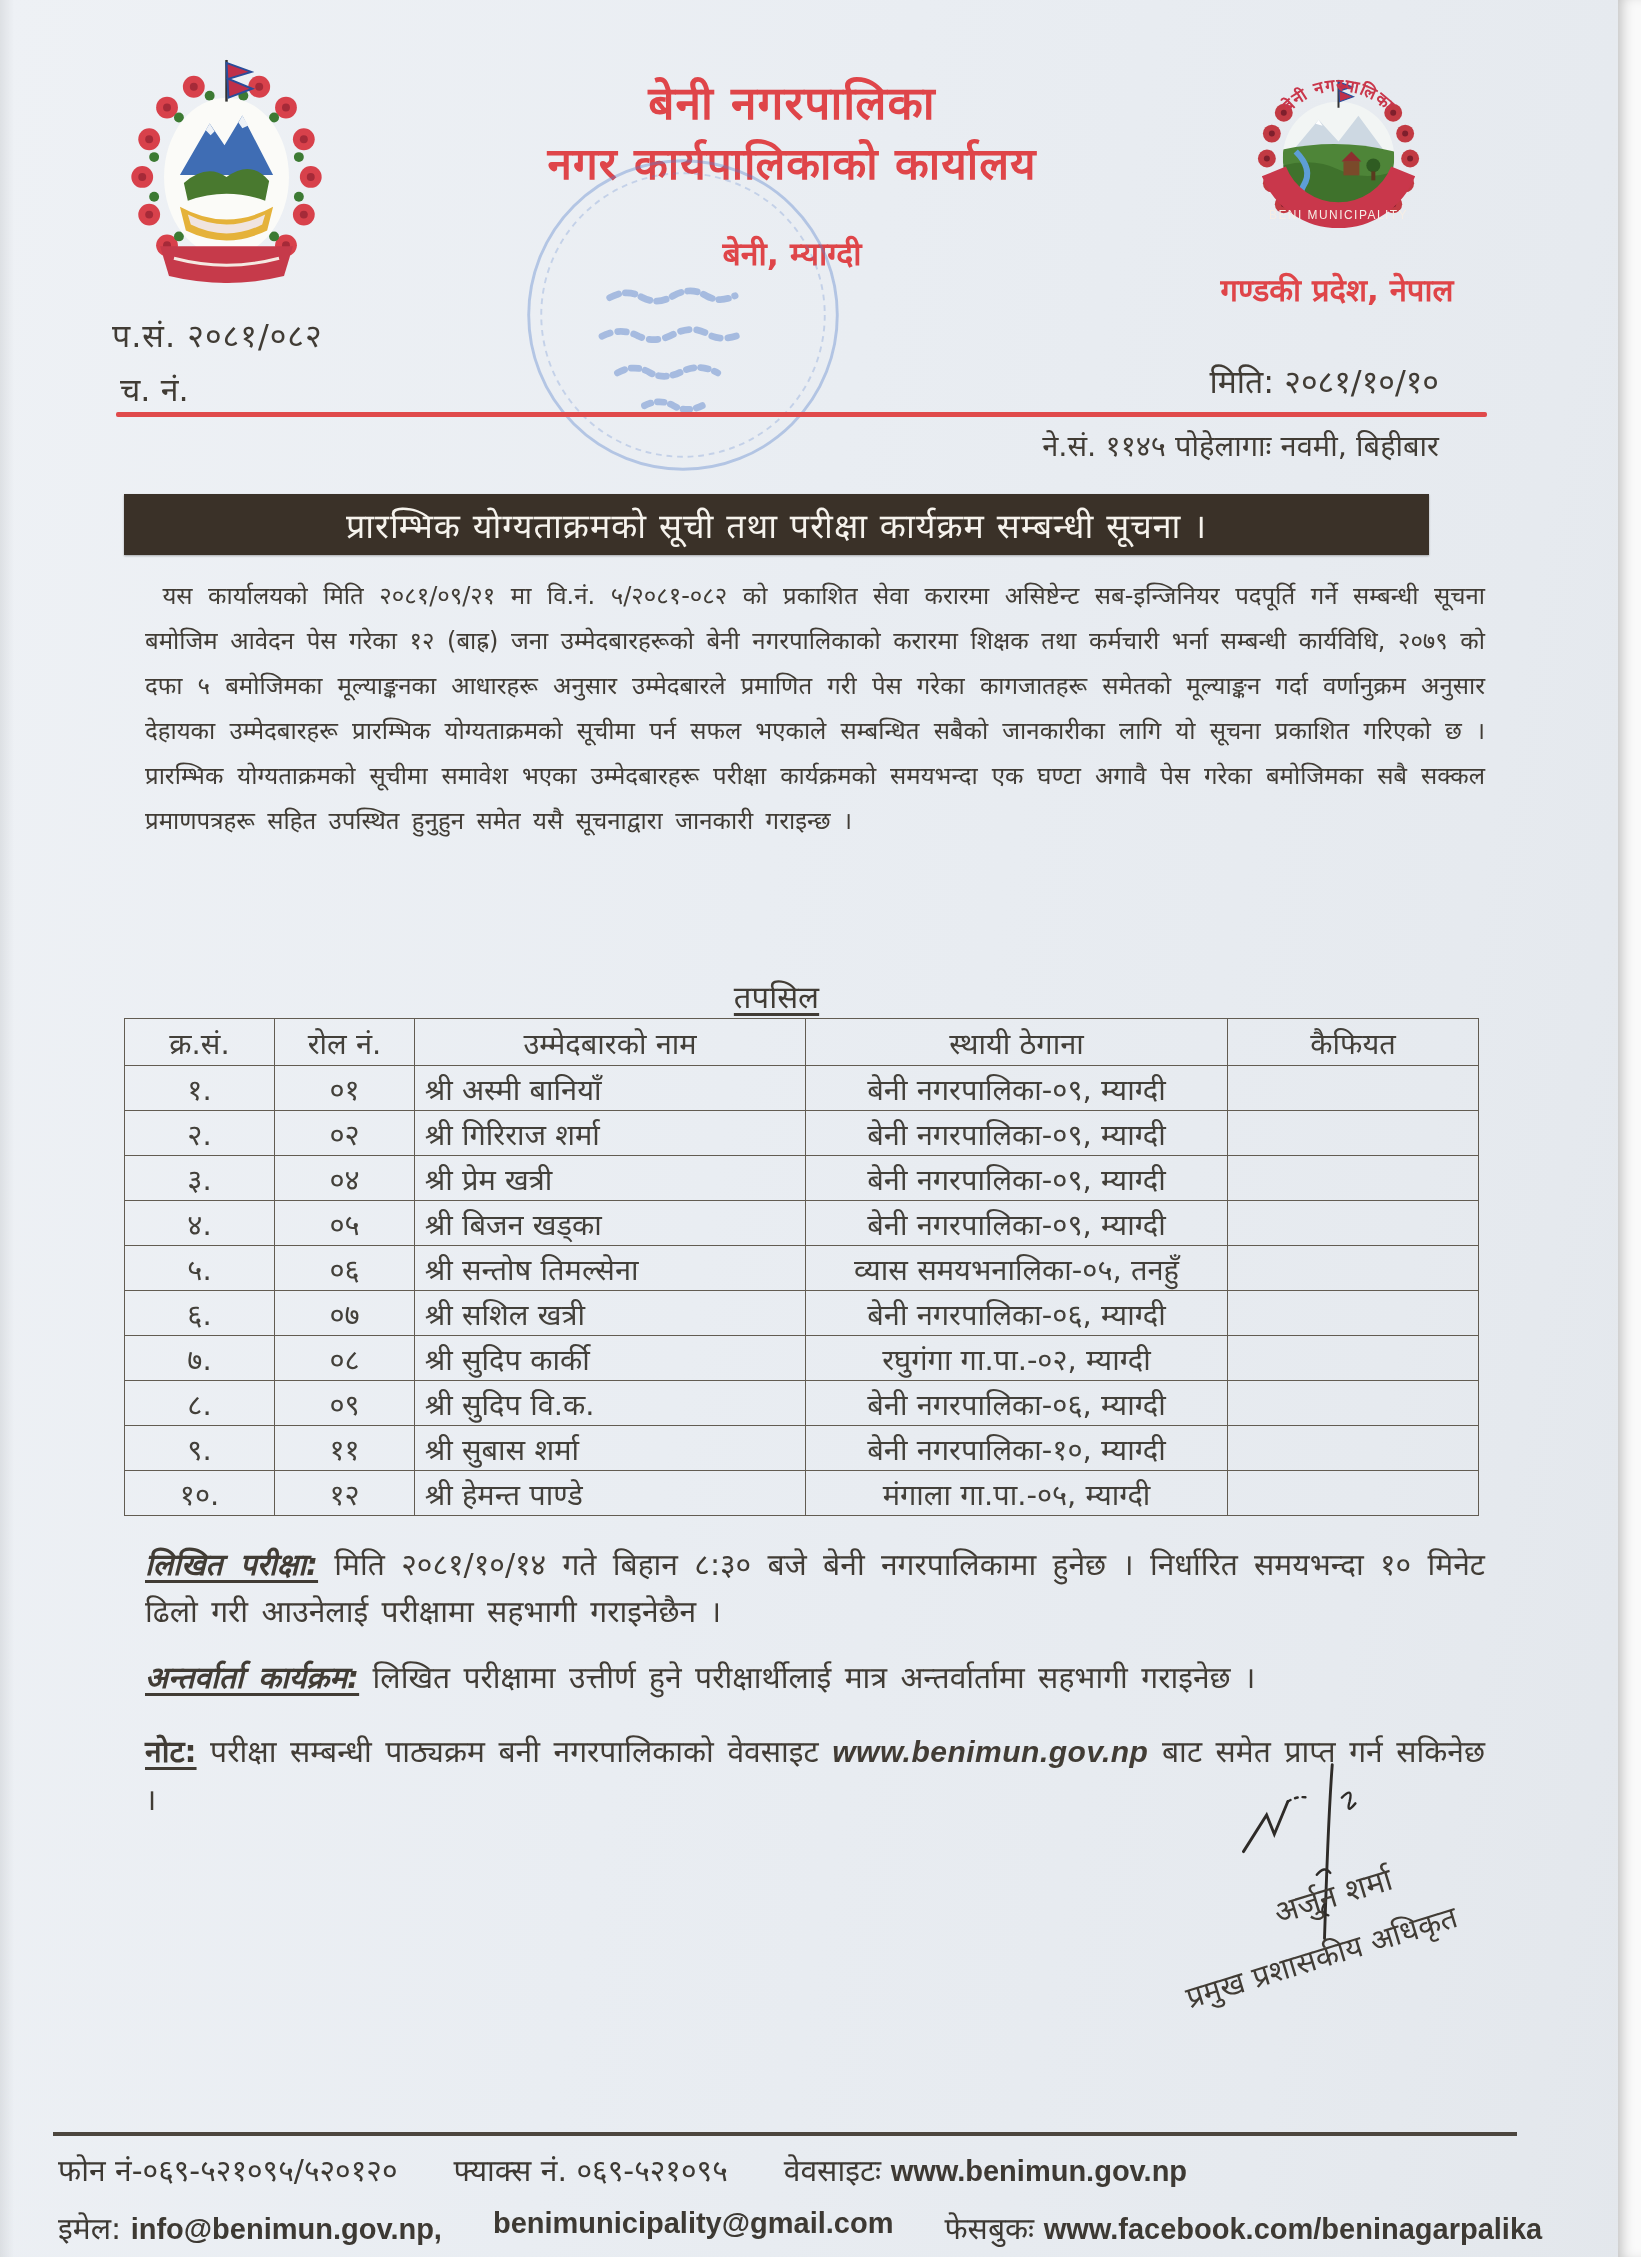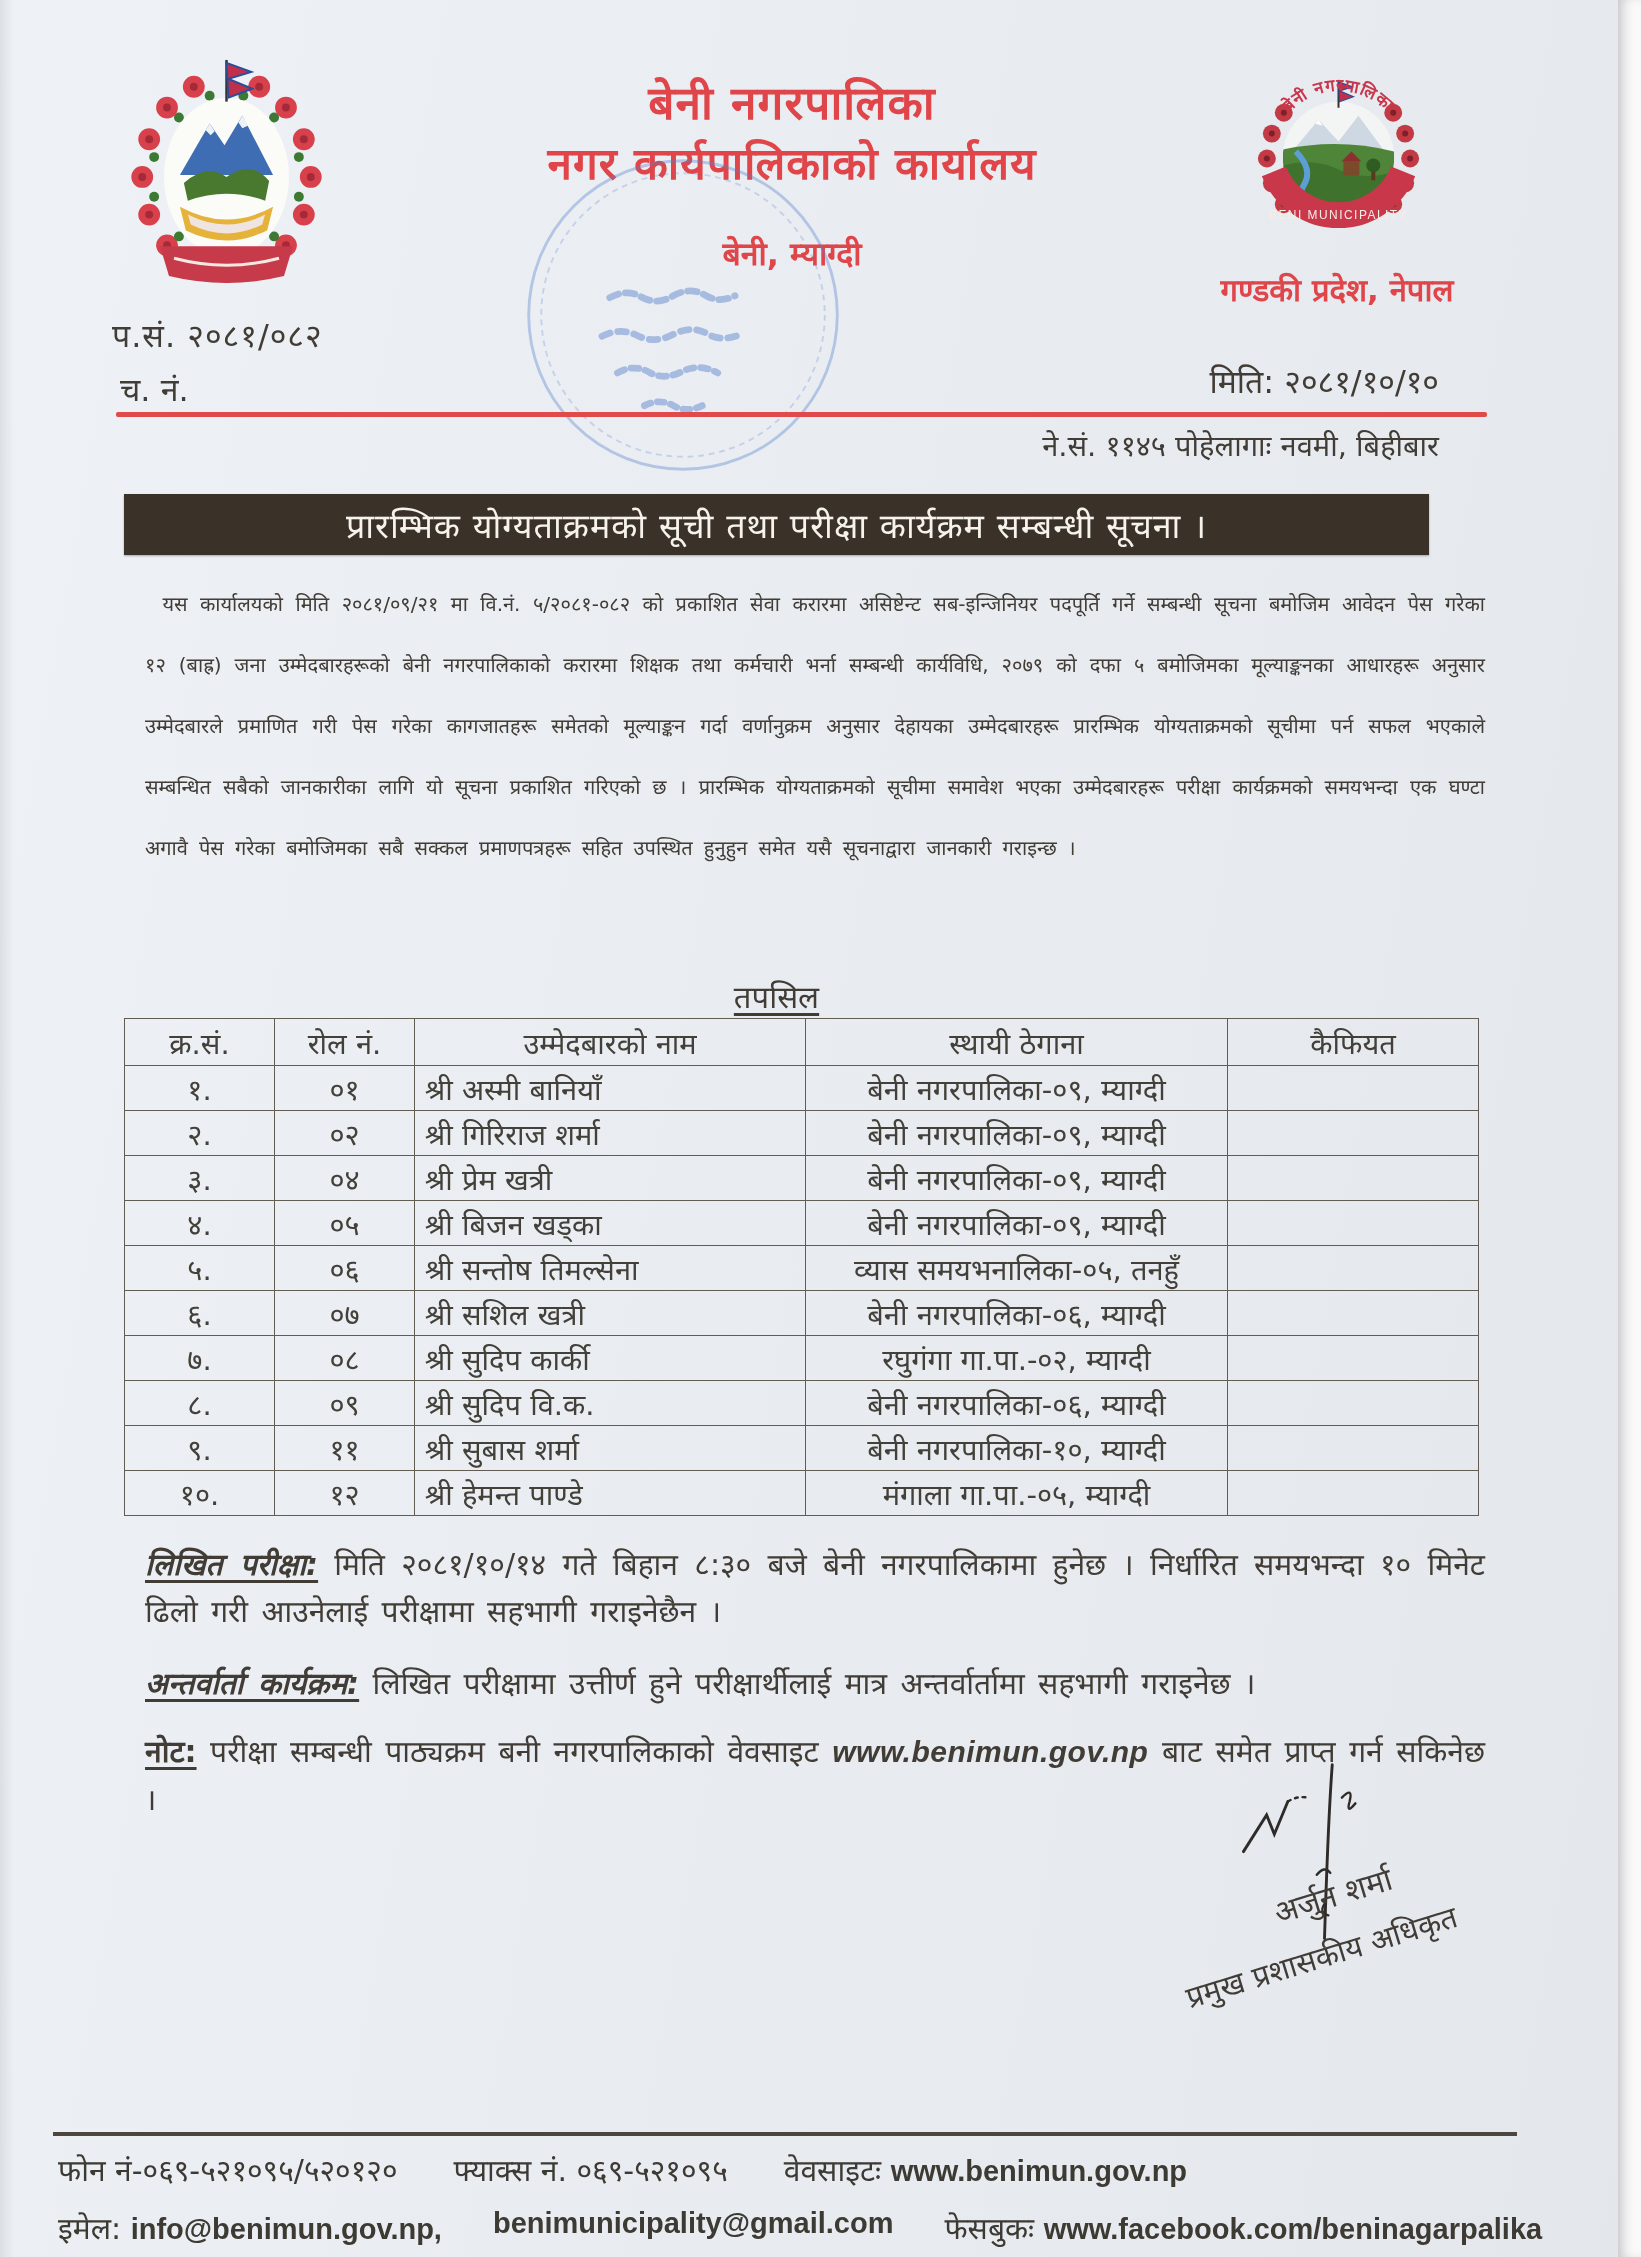--- a/index.html
+++ b/index.html
@@ -34,21 +34,21 @@
   .red-rule{position:absolute;left:116px;top:412px;width:1371px;height:4.8px;background:#e04a4b;border-radius:1.9px;}
   .ns-line{position:absolute;left:869px;top:425px;width:570px;text-align:right;font-size:29px;}
 
   
   .banner{position:absolute;left:124px;top:480px;width:1305px;height:61px;
     background:#3a3128;color:#f6f3ed;display:flex;align-items:center;justify-content:center;
     font-size:34px;letter-spacing:1px;box-shadow:0 1px 1.9px rgba(0,0,0,.3);margin-top:14px;}
 
   
   .body-par{position:absolute;left:145px;top:574px;width:1340px;
-    font-size:20px;line-height:61px;text-align:justify;text-indent:17.4px;word-spacing:4.8px;}
+    font-size:24px;line-height:45px;text-align:justify;text-indent:17.4px;word-spacing:4.8px;}
 
   
   .tbl-title{position:absolute;left:124px;top:975px;width:1305px;text-align:center;
     font-size:31px;text-decoration:underline;text-underline-offset:4.8px;}
   table.candidates{position:absolute;left:124px;top:1018px;width:1354px;
     border-collapse:collapse;font-size:29px;color:#43403a;table-layout:fixed;}
   table.candidates th,table.candidates td{
     border:1.9px solid #625c52;padding:0 9.7px;height:44px;font-weight:normal;}
   table.candidates th{height:46px;font-size:29px;}
   td.c,th{text-align:center;}
@@ -336,21 +336,21 @@
           <td class="c">मंगाला गा.पा.-०५, म्याग्दी</td>
           <td class="c"></td>
         </tr>
       </tbody>
   </table>
 
   <div class="notes">
     <div>
       <span class="lead">लिखित परीक्षा:</span><span> मिति २०८१/१०/१४ गते बिहान ८:३० बजे बेनी नगरपालिकामा हुनेछ । निर्धारित समयभन्दा १० मिनेट ढिलो गरी आउनेलाई परीक्षामा सहभागी गराइनेछैन ।</span>
     </div>
-    <div style="margin-top:25px;">
+    <div style="margin-top:19px;">
       <span class="lead">अन्तर्वार्ता कार्यक्रम:</span><span> लिखित परीक्षामा उत्तीर्ण हुने परीक्षार्थीलाई मात्र अन्तर्वार्तामा सहभागी गराइनेछ ।</span>
     </div>
   </div>
   <div class="note-block">
     <span class="lead2">नोट:</span><span> परीक्षा सम्बन्धी पाठ्यक्रम बनी नगरपालिकाको वेवसाइट </span><span class="url">www.benimun.gov.np</span><span> बाट समेत प्राप्त गर्न सकिनेछ ।</span>
   </div>
 
   <div class="sig-scribble">
     <svg viewBox="0 0 180 200" width="174" height="193">
       <g stroke="#2e2b28" fill="none" stroke-linecap="round">

